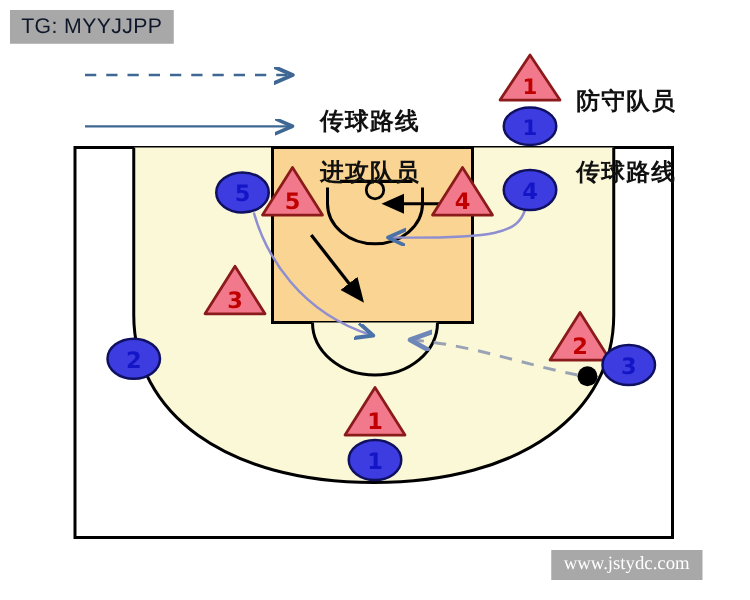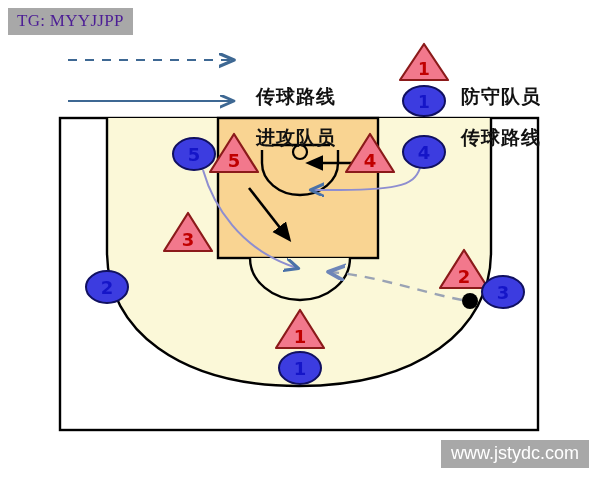--- a/index.html
+++ b/index.html
@@ -25,51 +25,51 @@
     left: 0;
     top: 0;
     width: 600px;
     height: 480px;
   }
   .tag-badge {
     position: absolute;
     left: 8px;
     top: 8px;
     background: #a8a8a8;
-    color: #4c1d95;
+    color: #0f172a;
     font-size: 17px;
     letter-spacing: 0.3px;
     padding: 3px 9px 4px 9px;
     line-height: 1.15;
-    font-family: Liberation Serif, serif;
+    font-family: Liberation Sans, sans-serif;
   }
   .watermark {
     position: absolute;
     left: 441px;
     top: 440px;
     background: #a8a8a8;
     color: #ffffff;
-    font-size: 18px;
+    font-size: 15px;
     padding: 3px 10px 4px 10px;
     line-height: 1.15;
-    font-family: Liberation Sans, sans-serif;
+    font-family: Liberation Serif, serif;
   }
   .legend-label {
     position: absolute;
     color: #111111;
     font-size: 19px;
     font-weight: 700;
     font-family: "DejaVu Sans", "Liberation Sans", sans-serif;
     white-space: nowrap;
     letter-spacing: 1px;
     margin-top: 36px;
   }
   #legend-pass-label { left: 256px; top: 48px; }
   #legend-move-label { left: 256px; top: 89px; }
-  #legend-def-label  { left: 461px; top: 48px; }
+  #legend-def-label  { left: 461px; top: 32px; }
   #legend-off-label  { left: 461px; top: 89px; }
 </style>
 </head>
 <body>
 
 <div id="stage">
 
   <svg id="board" viewBox="0 0 600 480">
     <defs>
       <marker id="ah-move" markerWidth="9" markerHeight="9" refX="6.2" refY="3.2" orient="auto">

